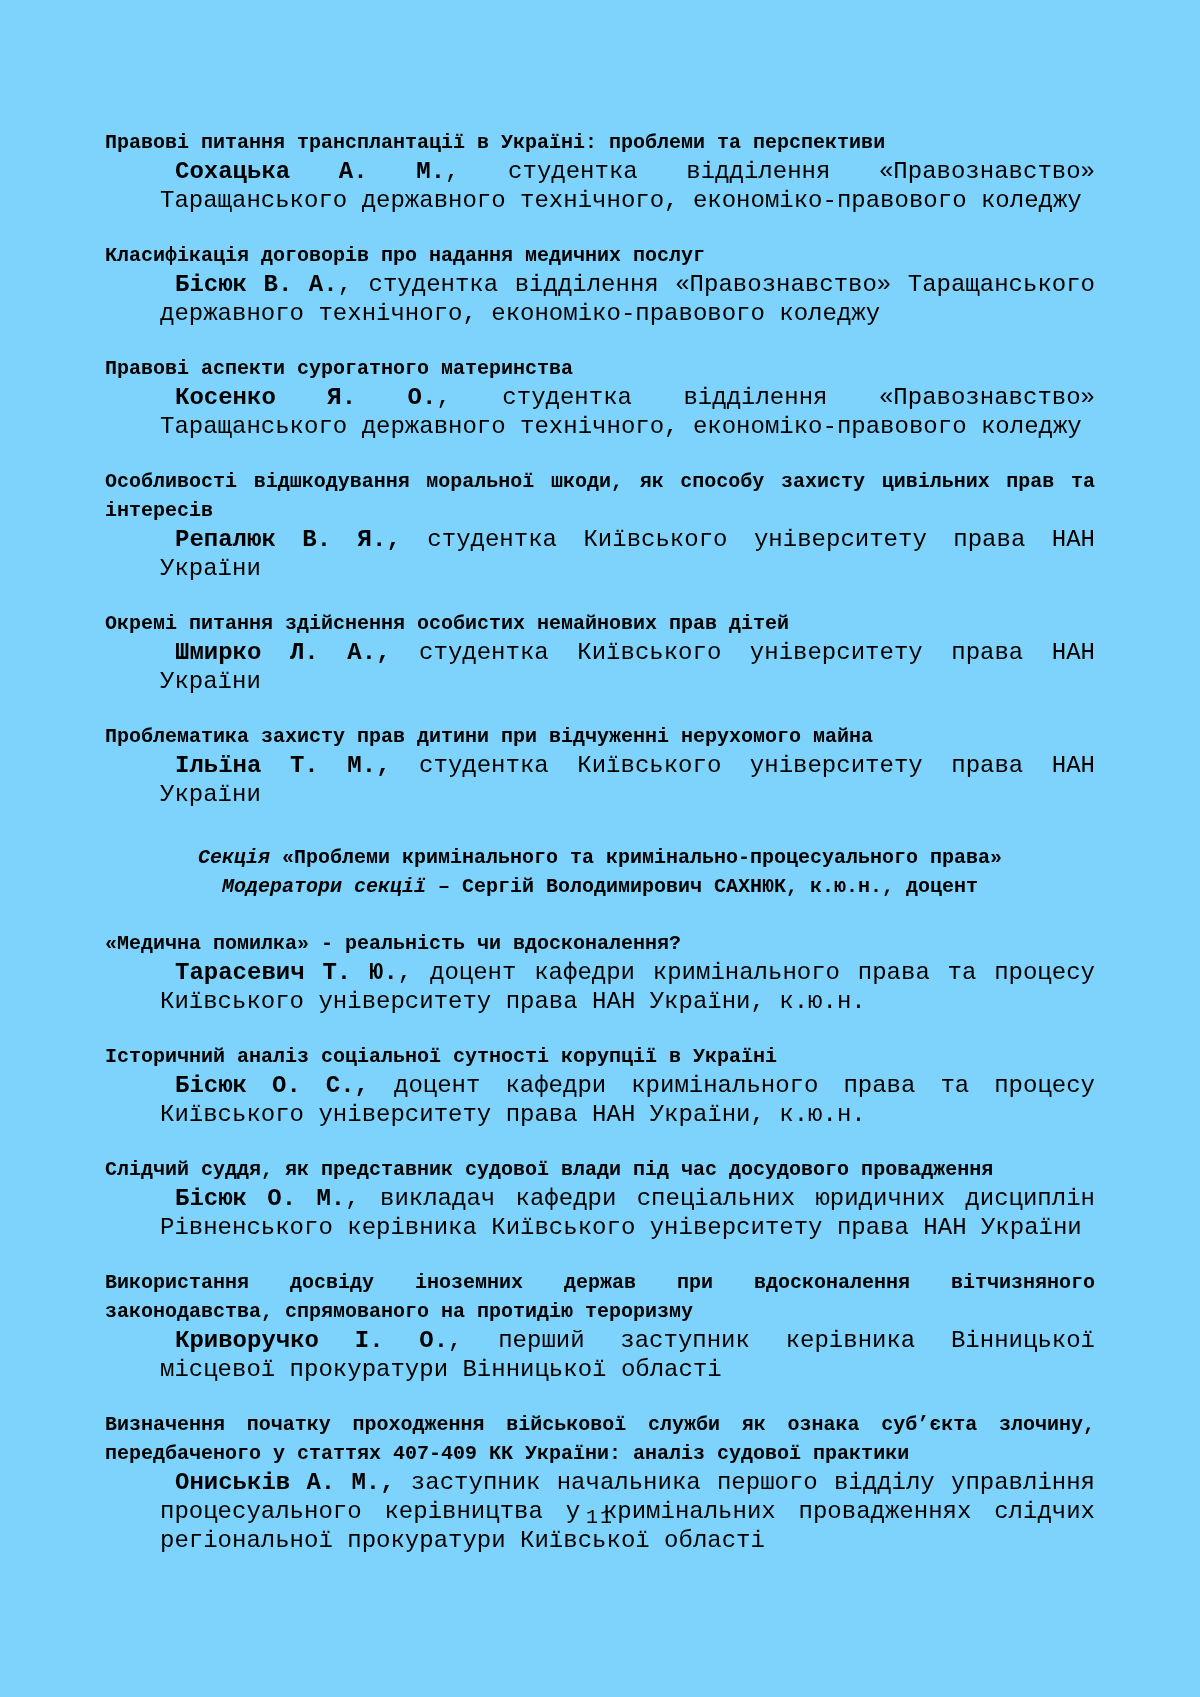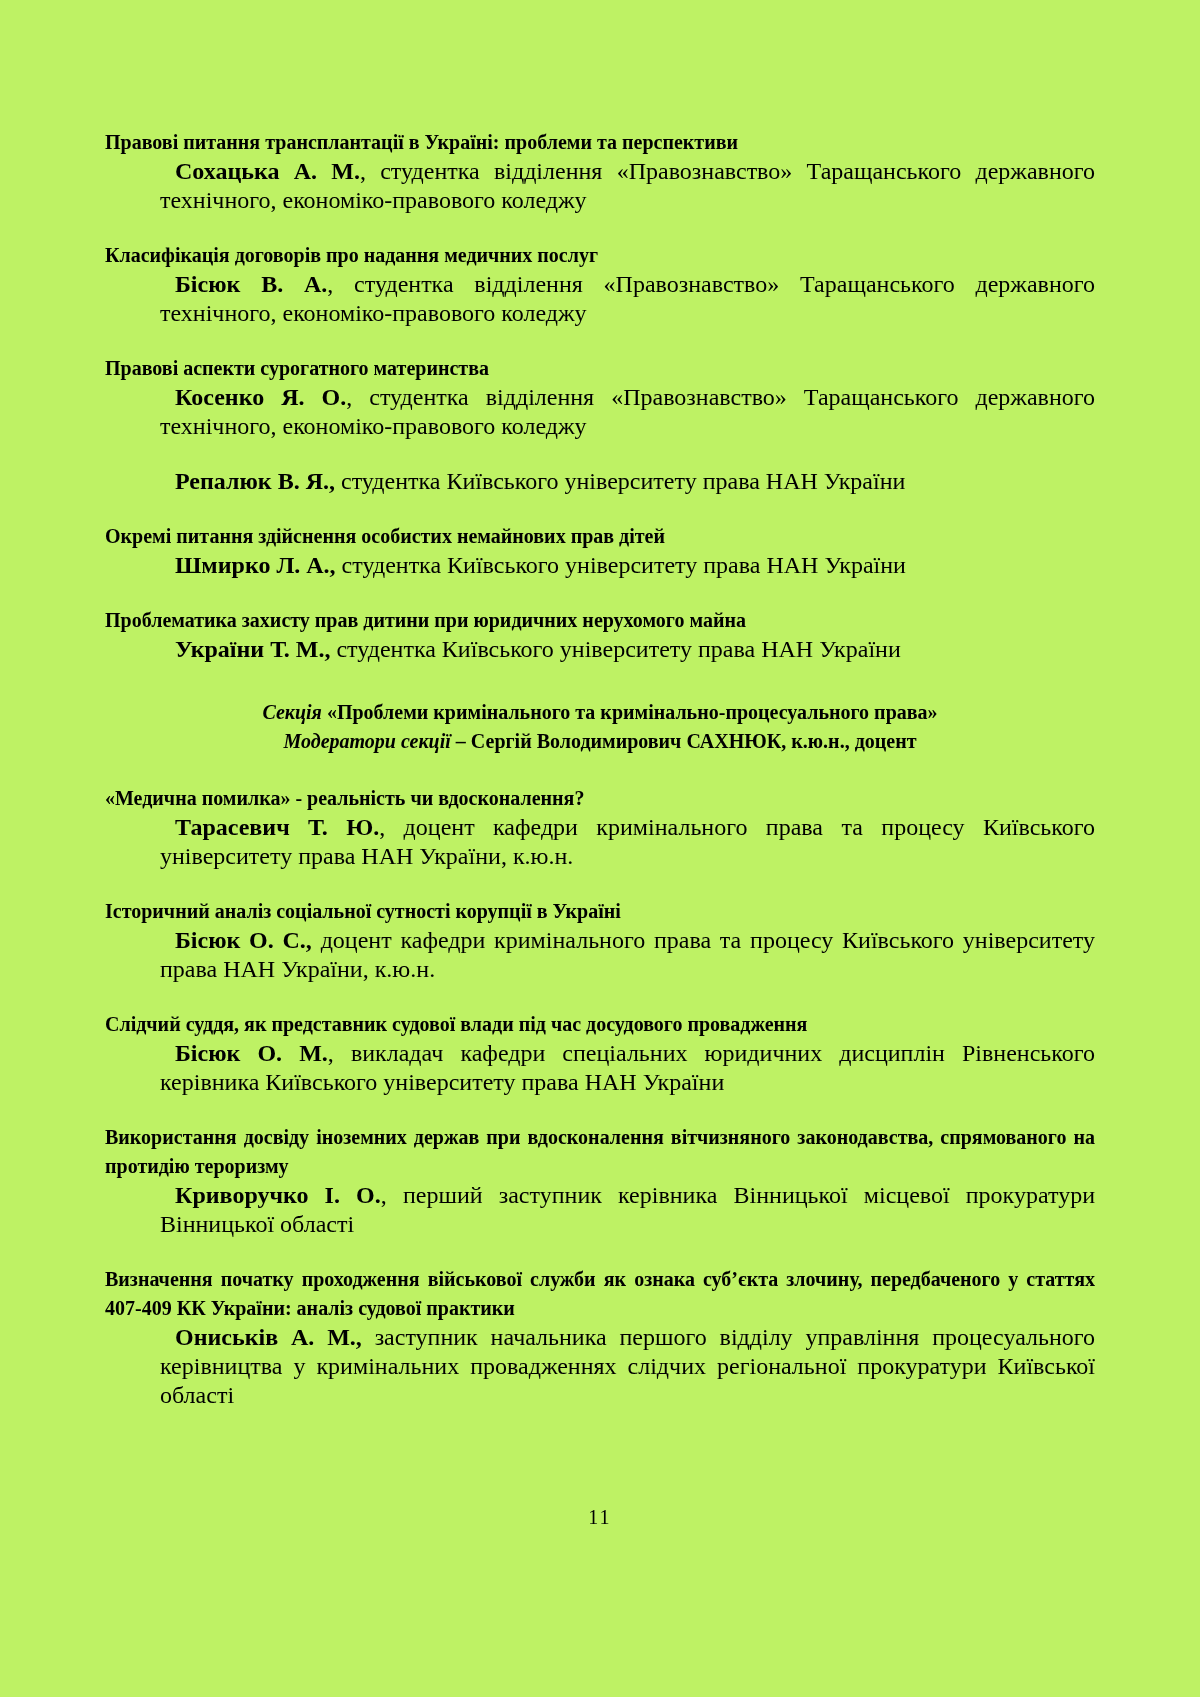--- a/index.html
+++ b/index.html
@@ -1,23 +1,23 @@
 <!DOCTYPE html>
 <html lang="uk"><head>
 <meta charset="utf-8">
 <style>
   html, body { margin: 0; padding: 0; background: #ffffff; }
   .page {
     position: relative;
     width: 1200px;
     height: 1697px;
     margin: 0 auto;
-    background: #bef264;
+    background: #7dd3fc;
     color: #000000;
-    font-family: Liberation Serif, serif;
+    font-family: Liberation Mono, monospace;
     overflow: hidden;
   }
   .content { padding: 128px 105px 0 105px; }
   .entry { margin: 0 0 26px 0; }
   .entry-title {
     margin: 0;
     font-size: 20px;
     line-height: 29px;
     font-weight: bold;
     text-align: justify;
@@ -76,31 +76,32 @@
         <h3 class="entry-title">Класифікація договорів про надання медичних послуг</h3>
         <p class="entry-author"><span class="name">Бісюк В. А.</span><span>, студентка відділення «Правознавство» Таращанського державного технічного, економіко-правового коледжу</span></p>
       </article>
 
       <article class="entry">
         <h3 class="entry-title">Правові аспекти сурогатного материнства</h3>
         <p class="entry-author"><span class="name">Косенко Я. О.</span><span>, студентка відділення «Правознавство» Таращанського державного технічного, економіко-правового коледжу</span></p>
       </article>
 
       <article class="entry">
+        <h3 class="entry-title">Особливості відшкодування моральної шкоди, як способу захисту цивільних прав та інтересів</h3>
         <p class="entry-author"><span class="name">Репалюк В. Я.,</span><span> студентка Київського університету права НАН України</span></p>
       </article>
 
       <article class="entry">
         <h3 class="entry-title">Окремі питання здійснення особистих немайнових прав дітей</h3>
         <p class="entry-author"><span class="name">Шмирко Л. А.,</span><span> студентка Київського університету права НАН України</span></p>
       </article>
 
       <article class="entry">
-        <h3 class="entry-title">Проблематика захисту прав дитини при юридичних нерухомого майна</h3>
-        <p class="entry-author"><span class="name">України Т. М.,</span><span> студентка Київського університету права НАН України</span></p>
+        <h3 class="entry-title">Проблематика захисту прав дитини при відчуженні нерухомого майна</h3>
+        <p class="entry-author"><span class="name">Ільїна Т. М.,</span><span> студентка Київського університету права НАН України</span></p>
       </article>
 
     </section>
 
 
     <div class="section-header">
       <div><span class="it">Секція</span><span> «Проблеми кримінального та кримінально-процесуального права»</span></div>
       <div><span class="it">Модератори секції</span><span> – Сергій Володимирович САХНЮК, к.ю.н., доцент</span></div>
     </div>
 

